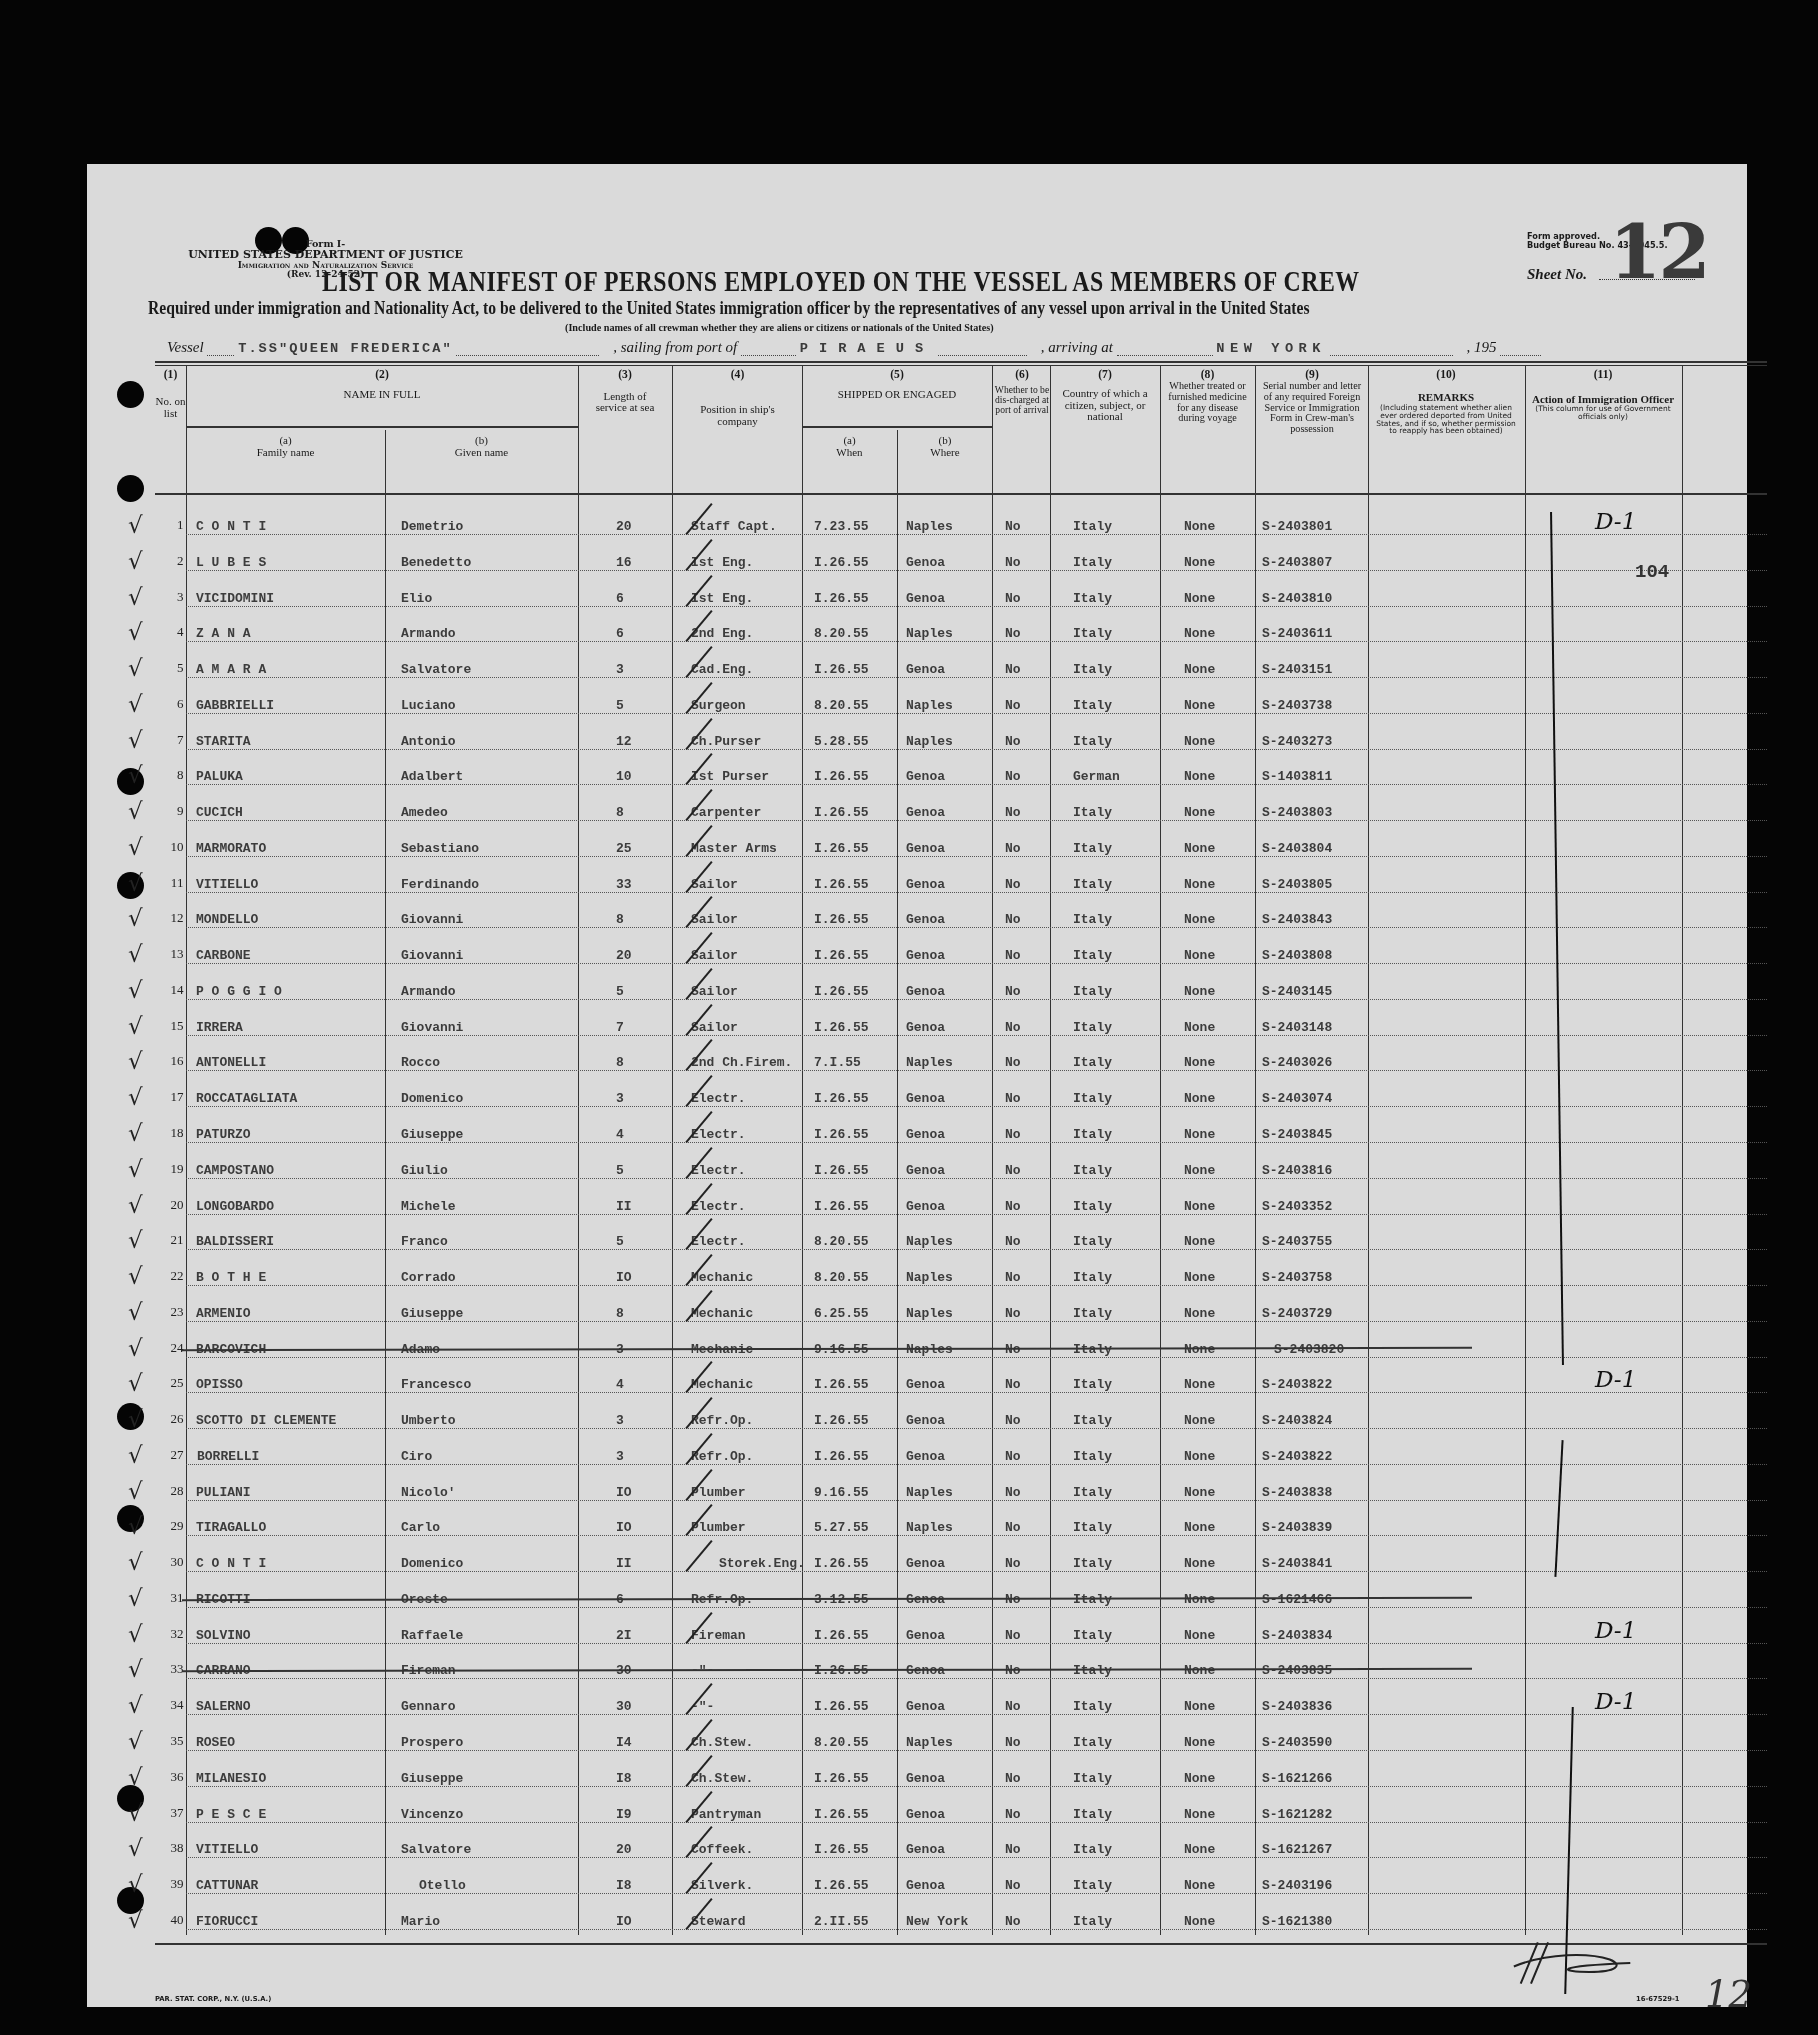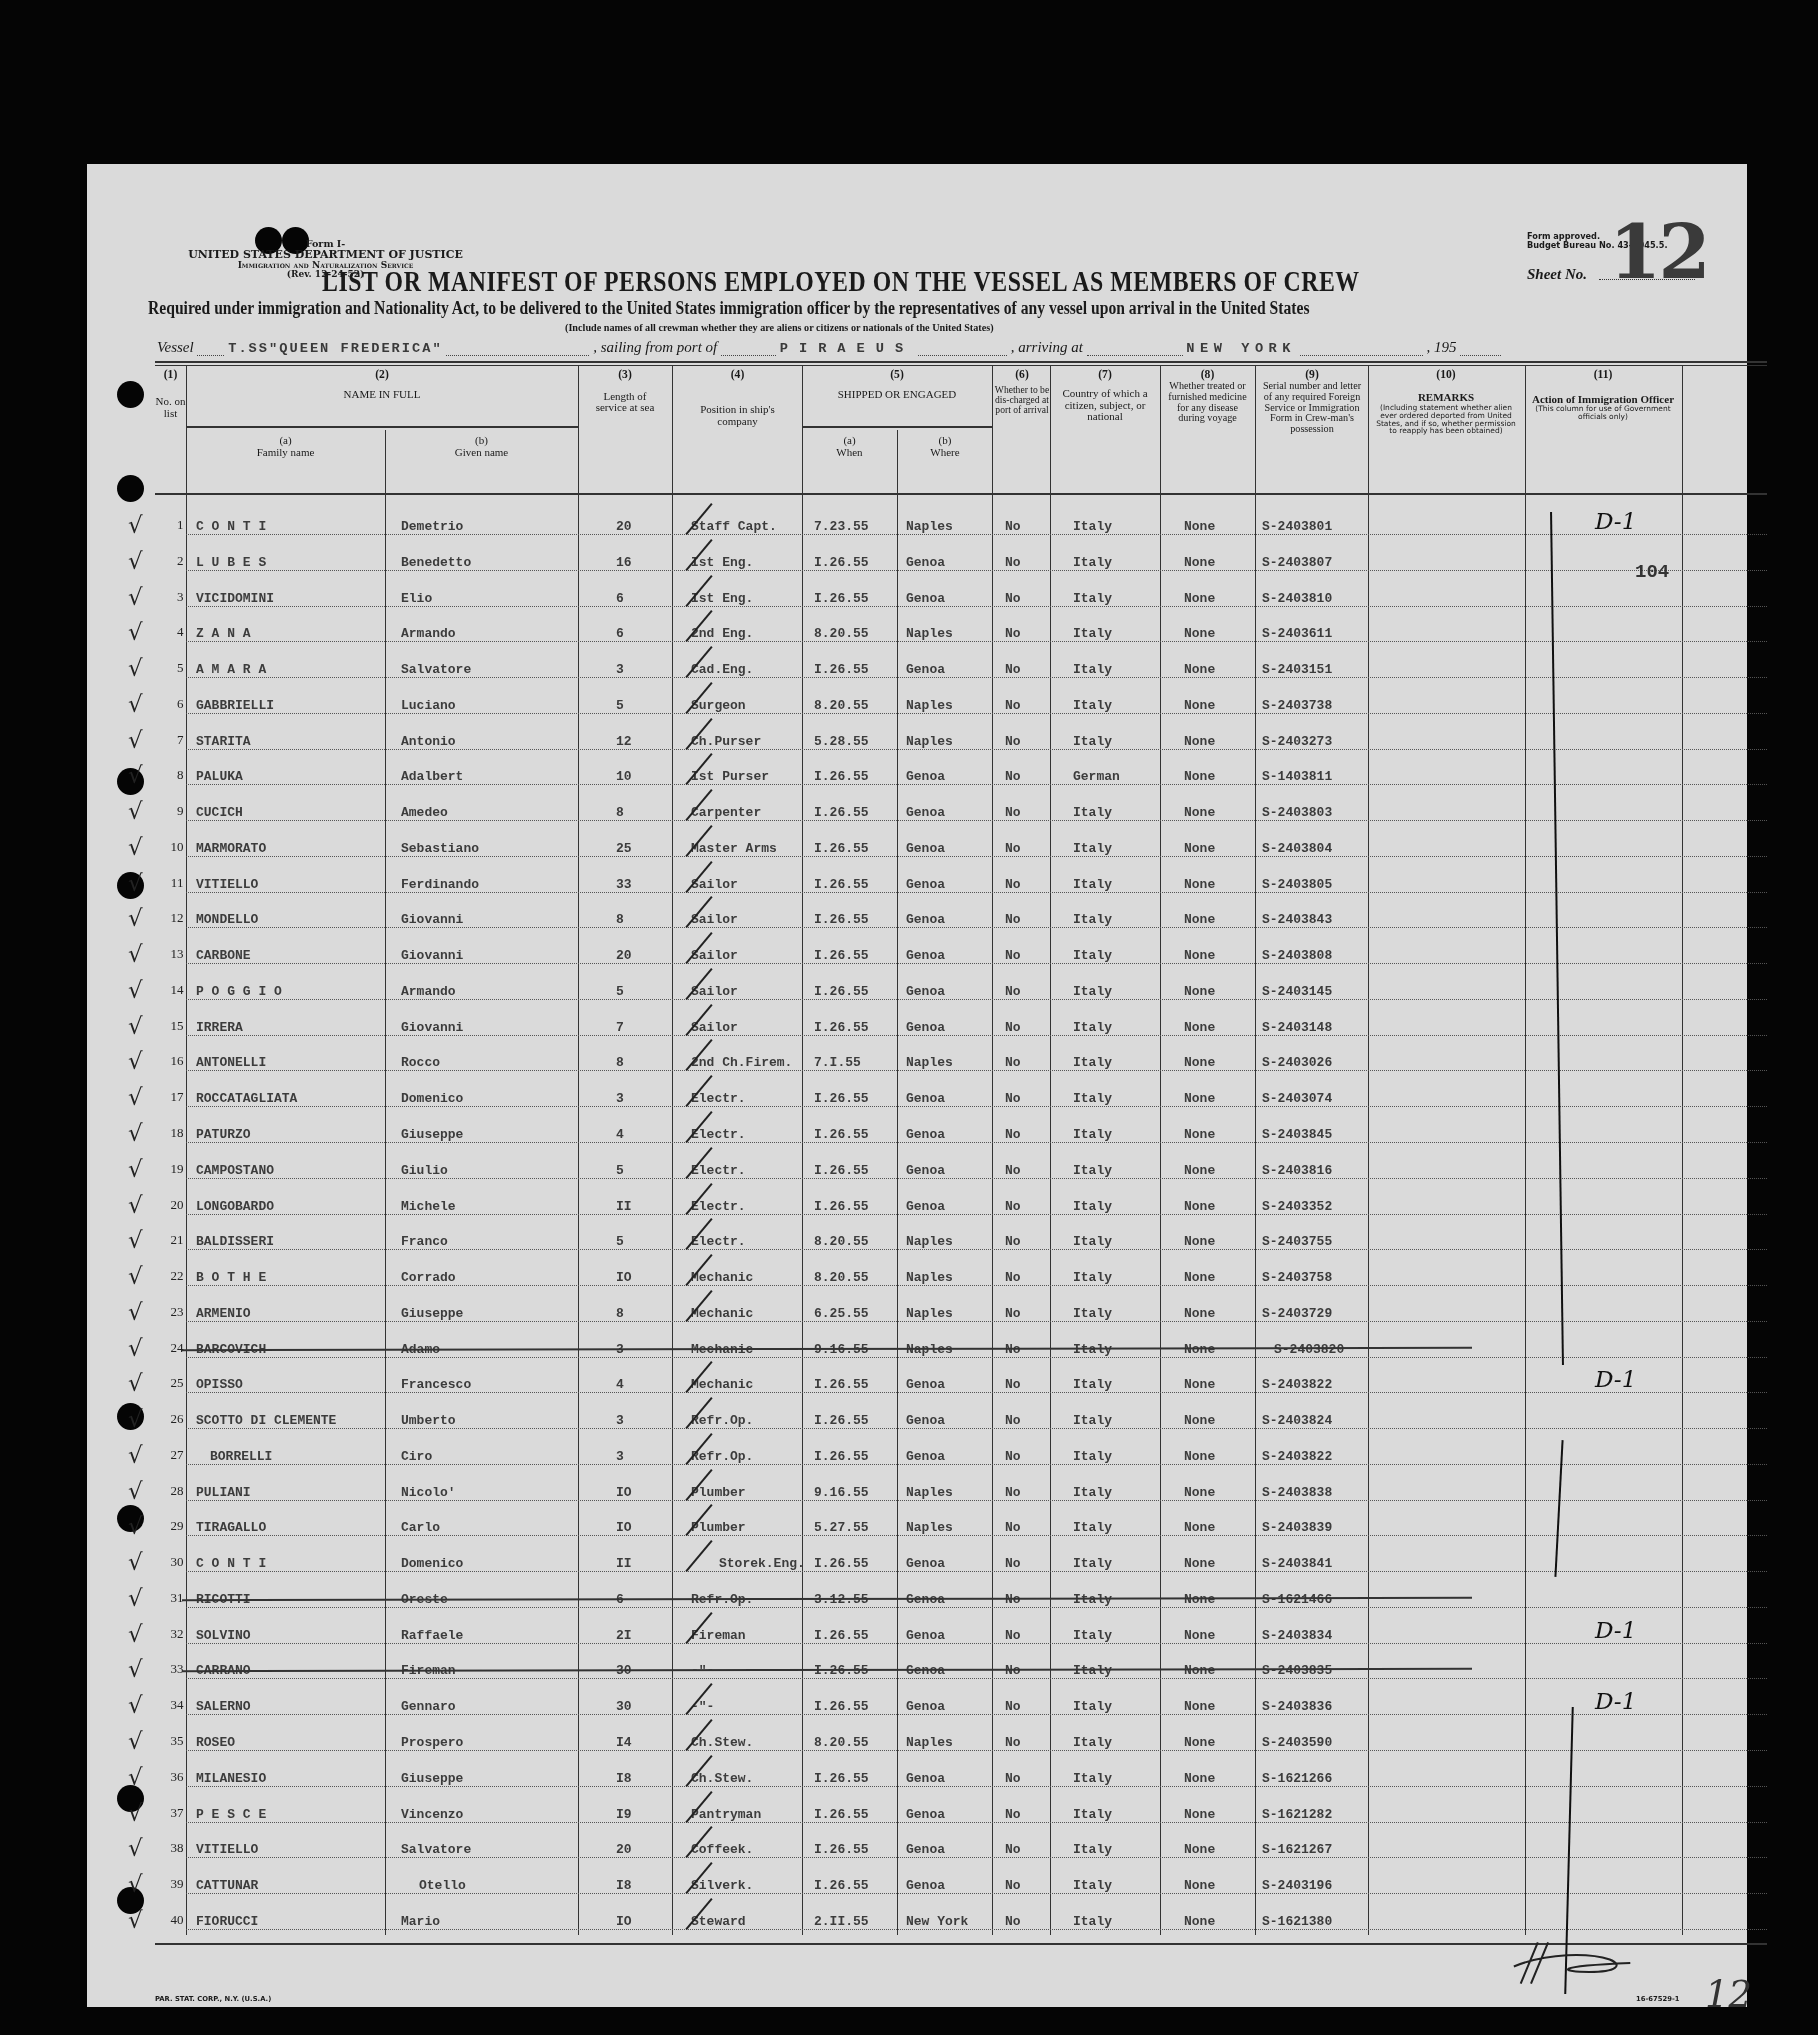--- a/index.html
+++ b/index.html
@@ -13,21 +13,21 @@
   .hdr-form .l3 { font-size:9px; font-variant:small-caps; }
   .hdr-form .l4 { font-size:9px; }
   .title { left:235px; top:101px; width:1297px; font-family:"Liberation Serif", serif; font-weight:bold; font-size:29px; letter-spacing:0.7px; transform:scaleX(0.82); transform-origin:left top; white-space:nowrap; }
   .subtitle { left:61px; top:134px; width:1638px; font-weight:bold; font-size:18.4px; white-space:nowrap; transform:scaleX(0.85); transform-origin:left top; }
   .subnote { left:478px; top:158px; font-size:10.2px; font-weight:bold; white-space:nowrap; }
   .approved { left:1440px; top:68px; font-family:"DejaVu Sans", sans-serif; font-weight:bold; font-size:8.2px; line-height:1.05; }
   .sheetno-label { left:1440px; top:102px; font-style:italic; font-weight:bold; font-size:15px; }
   .sheetno-dots { left:1512px; top:115px; width:96px; border-bottom:1.4px dotted #333; }
   .sheetno-val { left:1522px; top:44px; font-family:"DejaVu Serif", serif; font-weight:bold; font-size:75px; color:#3a3a3a; letter-spacing:-2.7px; }
   .vessel-line { left:70px; top:175px; width:1611px; height:20.5px; font-size:15px; white-space:nowrap; }
-  .vessel-line .lab { font-style:italic; }
+  .vessel-line .lab { font-style:italic;margin-left:10px; }
   .vessel-line .val { font-family:"Liberation Mono", monospace; font-weight:bold; color:#3a3a3a; font-size:13.7px; letter-spacing:2px; }
   .vessel-line .dots { display:inline-block; border-bottom:1.4px dotted #444; vertical-align:bottom; height:9.6px; }
   .rule-double { left:68px; width:1612px; border-top:2px solid #333; border-bottom:1.4px solid #333; height:2px; }
   
   .table { position:absolute; left:68px; top:201px; width:1612px; }
   .col { position:absolute; top:0; border-left:0.7px solid #333; }
   .colhead { position:absolute; text-align:center; font-family:"Liberation Serif", serif; font-size:11px; line-height:1.05; }
   .colnum { font-weight:bold; font-size:11.6px; }
   .row { position:absolute; left:0; width:1612px; height:36px; }
   .row .cell { position:absolute; bottom:4.1px; font-family:"Liberation Mono", monospace; font-size:13px; font-weight:bold; color:#3c3c3c; white-space:nowrap; overflow:visible; }
@@ -592,21 +592,21 @@
           <div class="cell" style="left: 850px;">No</div>
           <div class="cell" style="left: 918px;">Italy</div>
           <div class="cell" style="left: 1029px;">None</div>
           <div class="cell" style="left: 1107px;">S-2403824</div>
           <div class="check">√</div>
           <div class="slash"></div>
         </div>
         <div class="row" style="top: 930px;">
           <div class="dotline"></div>
           <div class="num">27</div>
-          <div class="cell" style="left: 55px;">BORRELLI</div>
+          <div class="cell" style="left: 42px;">BORRELLI</div>
           <div class="cell" style="left: 246px;">Ciro</div>
           <div class="cell" style="left: 461px;">3</div>
           <div class="cell" style="left: 536px;">Refr.Op.</div>
           <div class="cell" style="left: 659px;">I.26.55</div>
           <div class="cell" style="left: 751px;">Genoa</div>
           <div class="cell" style="left: 850px;">No</div>
           <div class="cell" style="left: 918px;">Italy</div>
           <div class="cell" style="left: 1029px;">None</div>
           <div class="cell" style="left: 1107px;">S-2403822</div>
           <div class="check">√</div>

